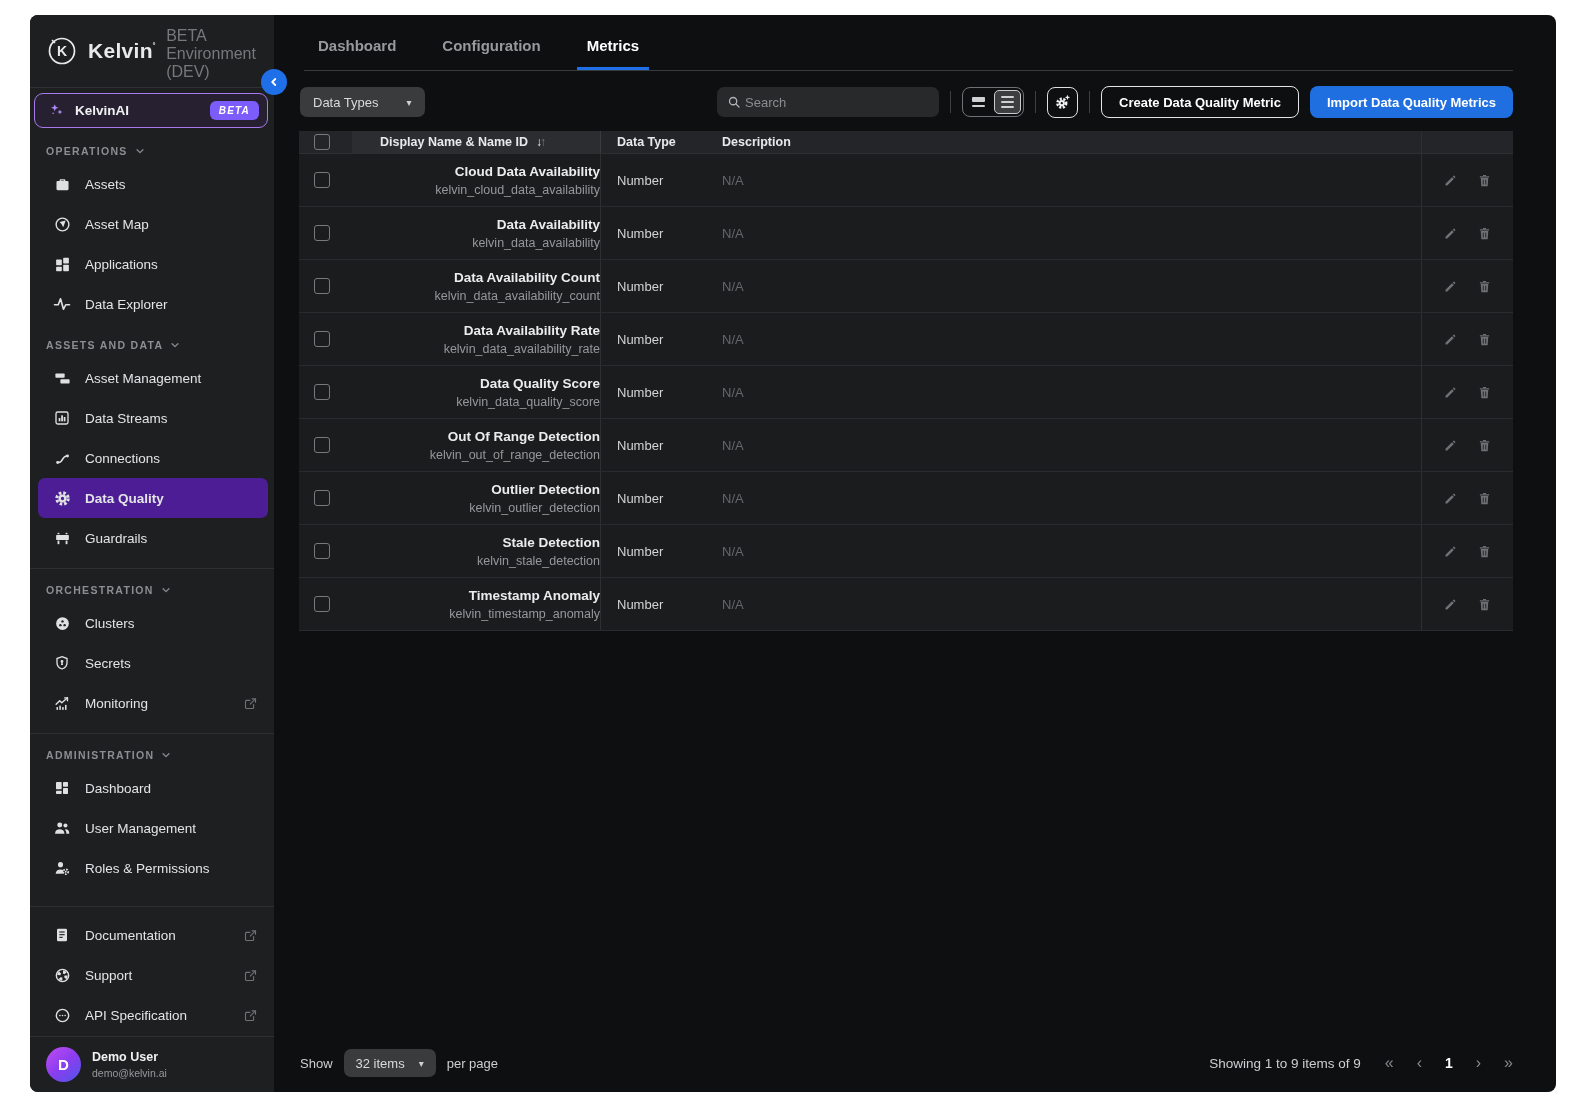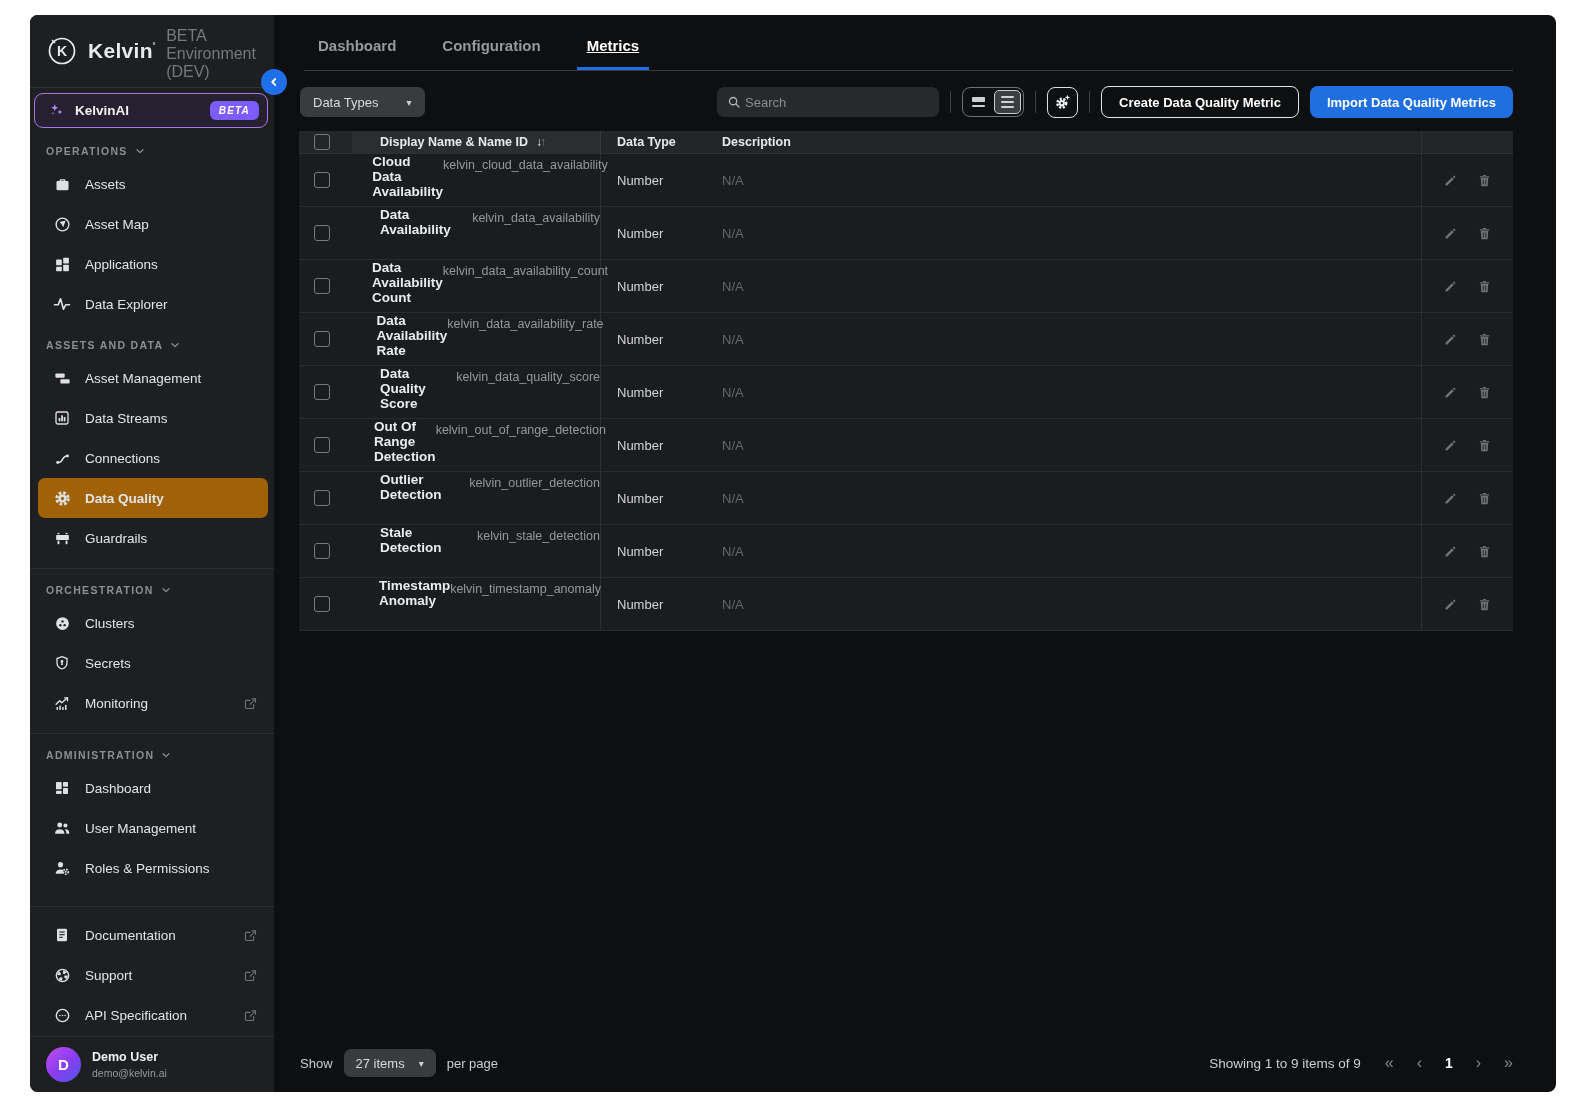--- a/index.html
+++ b/index.html
@@ -18,37 +18,37 @@
                   background:#1f6fe8; z-index:6; display:flex; align-items:center; justify-content:center; color:#fff; cursor:pointer; }
   .kelvin-ai { margin:5px 6px 2px 4px; height:35px; border-radius:9px; border:1px solid #a879ec;
                background:#262030; display:flex; align-items:center; gap:10px; padding:0 8px 0 12px; cursor:pointer; }
   .kelvin-ai .ai-label { color:#f0f0f2; font-size:13.5px; font-weight:bold; }
   .beta-badge { margin-left:auto; background:#7c5cfa; color:#fff; font-size:10px; font-weight:bold;
                 letter-spacing:1.2px; padding:4px 9px; border-radius:6px;font-style:italic; }
   .section-label { color:#8b8e92; font-size:10.5px; font-weight:bold; letter-spacing:1.3px;
                    padding:15px 16px 7px 16px; display:flex; align-items:center; gap:7px; }
   .nav-item { height:40px; margin:0 6px 0 8px; border-radius:7px; display:flex; align-items:center;
               gap:14px; padding:0 10px 0 15px; color:#e3e4e6; font-size:13.5px; cursor:pointer; }
-  .nav-item.active { background:#a16207; font-weight:bold; }
+  .nav-item.active { background:#4c1d95; font-weight:bold; }
   .nav-item.active { --hole:#3b3c3e; }
   .nav-item { --hole:#1e1f21; }
   .nicon { width:18px; height:18px; display:flex; align-items:center; justify-content:center; color:#dfe0e2; flex-shrink:0; }
   .ext { margin-left:auto; color:#6f7275; display:flex; }
   .nav-divider { border-top:1px solid #2e2f31; margin-top:10px; }
   .user-row { margin-top:auto; border-top:1px solid #2e2f31; padding:10px 16px; display:flex; align-items:center; gap:11px; cursor:pointer; }
   .avatar { width:35px; height:35px; border-radius:50%; background:linear-gradient(140deg,#c24df0 0%,#8b3df0 50%,#4f56e8 100%);
             color:#fff; font-weight:bold; font-size:15px; display:flex; align-items:center; justify-content:center; }
   .user-name { color:#f0f1f2; font-size:12.5px; font-weight:bold; }
   .user-email { color:#96999c; font-size:10.5px; margin-top:3px; }
 
   
   .main { flex:1; display:flex; flex-direction:column; min-width:0; }
   .tabs { margin:0 43px 0 30px; border-bottom:1px solid #3a3b3d; display:flex; gap:26px; padding:22px 4px 0 4px; }
   .tab { padding:0 10px 13px 10px; font-size:15px; font-weight:bold; color:#97999c; border-bottom:3px solid transparent; cursor:pointer; }
-  .tab.active { color:#ffffff; border-bottom-color:#1f6fe8;text-decoration:underline; }
+  .tab.active { color:#ffffff; border-bottom-color:#1f6fe8; }
 
   .toolbar { display:flex; align-items:center; margin:15px 43px 13px 26px; gap:11px; }
   .filter-btn { background:#3a3b3d; border-radius:7px; height:30px; padding:0 13px; display:flex;
                 align-items:center; gap:28px; color:#d9dadb; font-size:13px; cursor:pointer; }
   .caret { font-size:10px; color:#cfd0d2; }
   .tb-spacer { flex:1; }
   .search-box { width:222px; height:30px; background:#28292b; border-radius:7px; display:flex;
                 align-items:center; gap:4px; padding:0 10px; color:#8a8d90; }
   .search-box input { background:transparent; border:none; outline:none; color:#c9cbcd; font-size:13px;
                       width:100%; font-family:"Liberation Sans",sans-serif; }
@@ -74,22 +74,22 @@
   .th-name { background:#2b2d30; height:100%; display:flex; align-items:center; padding-left:28px;
              border-right:1px solid #3a3b3d; gap:8px; }
   .th-type { padding-left:16px; }
   .th-desc { padding-left:16px; }
   .th-actions { height:100%; border-left:1px solid #2e2f31; }
   .sort-ic { font-size:12px; letter-spacing:-2px; }
   .sort-down { color:#e8e9ea; } .sort-up { color:#7a7d80; }
   .trow { background:#1b1c1e; height:53px; border-bottom:1px solid #2a2b2e; }
   .cell-check { display:flex; align-items:center; padding-left:15px; }
   .checkbox { width:16px; height:16px; border:1.5px solid #77797c; border-radius:3px; cursor:pointer; background:transparent; }
-  .cell-name { height:100%; display:flex; flex-direction:row; justify-content:center; padding-left:28px;
-               border-right:1px solid #2e2f31; }
+  .cell-name { height:100%; display:flex; flex-direction:column; justify-content:center; padding-left:28px;
+               border-right:1px solid #2e2f31;align-items:flex-end; }
   .dname { color:#ebecee; font-size:13.5px; font-weight:bold; }
   .nid { color:#95989b; font-size:12.5px; margin-top:4px; }
   .cell-type { color:#d3d4d6; font-size:13px; padding-left:16px; }
   .cell-desc { color:#64676b; font-size:13px; padding-left:16px; }
   .cell-actions { height:100%; border-left:1px solid #2e2f31; display:flex; align-items:center;
                   justify-content:center; gap:19px; color:#6f7275; --hole:#1b1c1e; }
   .act-btn { background:none; border:none; color:#6f7275; cursor:pointer; display:flex; padding:0; }
 
   
   .page-footer { margin:auto 43px 15px 26px; display:flex; align-items:center; padding-top:12px; }
@@ -767,21 +767,21 @@
                   </g>
                 </svg>
               </button>
             </div>
       </div>
     </div>
 
     <div class="page-footer">
       <span class="pf-label">Show</span>
       <div class="pagesize-btn">
-        <span>27 items</span>
+        <span>32 items</span>
         <span class="caret">▾</span>
       </div>
       <span class="pf-label">per page</span>
       <div class="pf-right">
         <span class="pf-summary">Showing 1 to 9 items of 9</span>
         <div class="pager">
           <button class="pg-btn">«</button>
           <button class="pg-btn">‹</button>
           <span class="pg-current">1</span>
           <button class="pg-btn">›</button>

